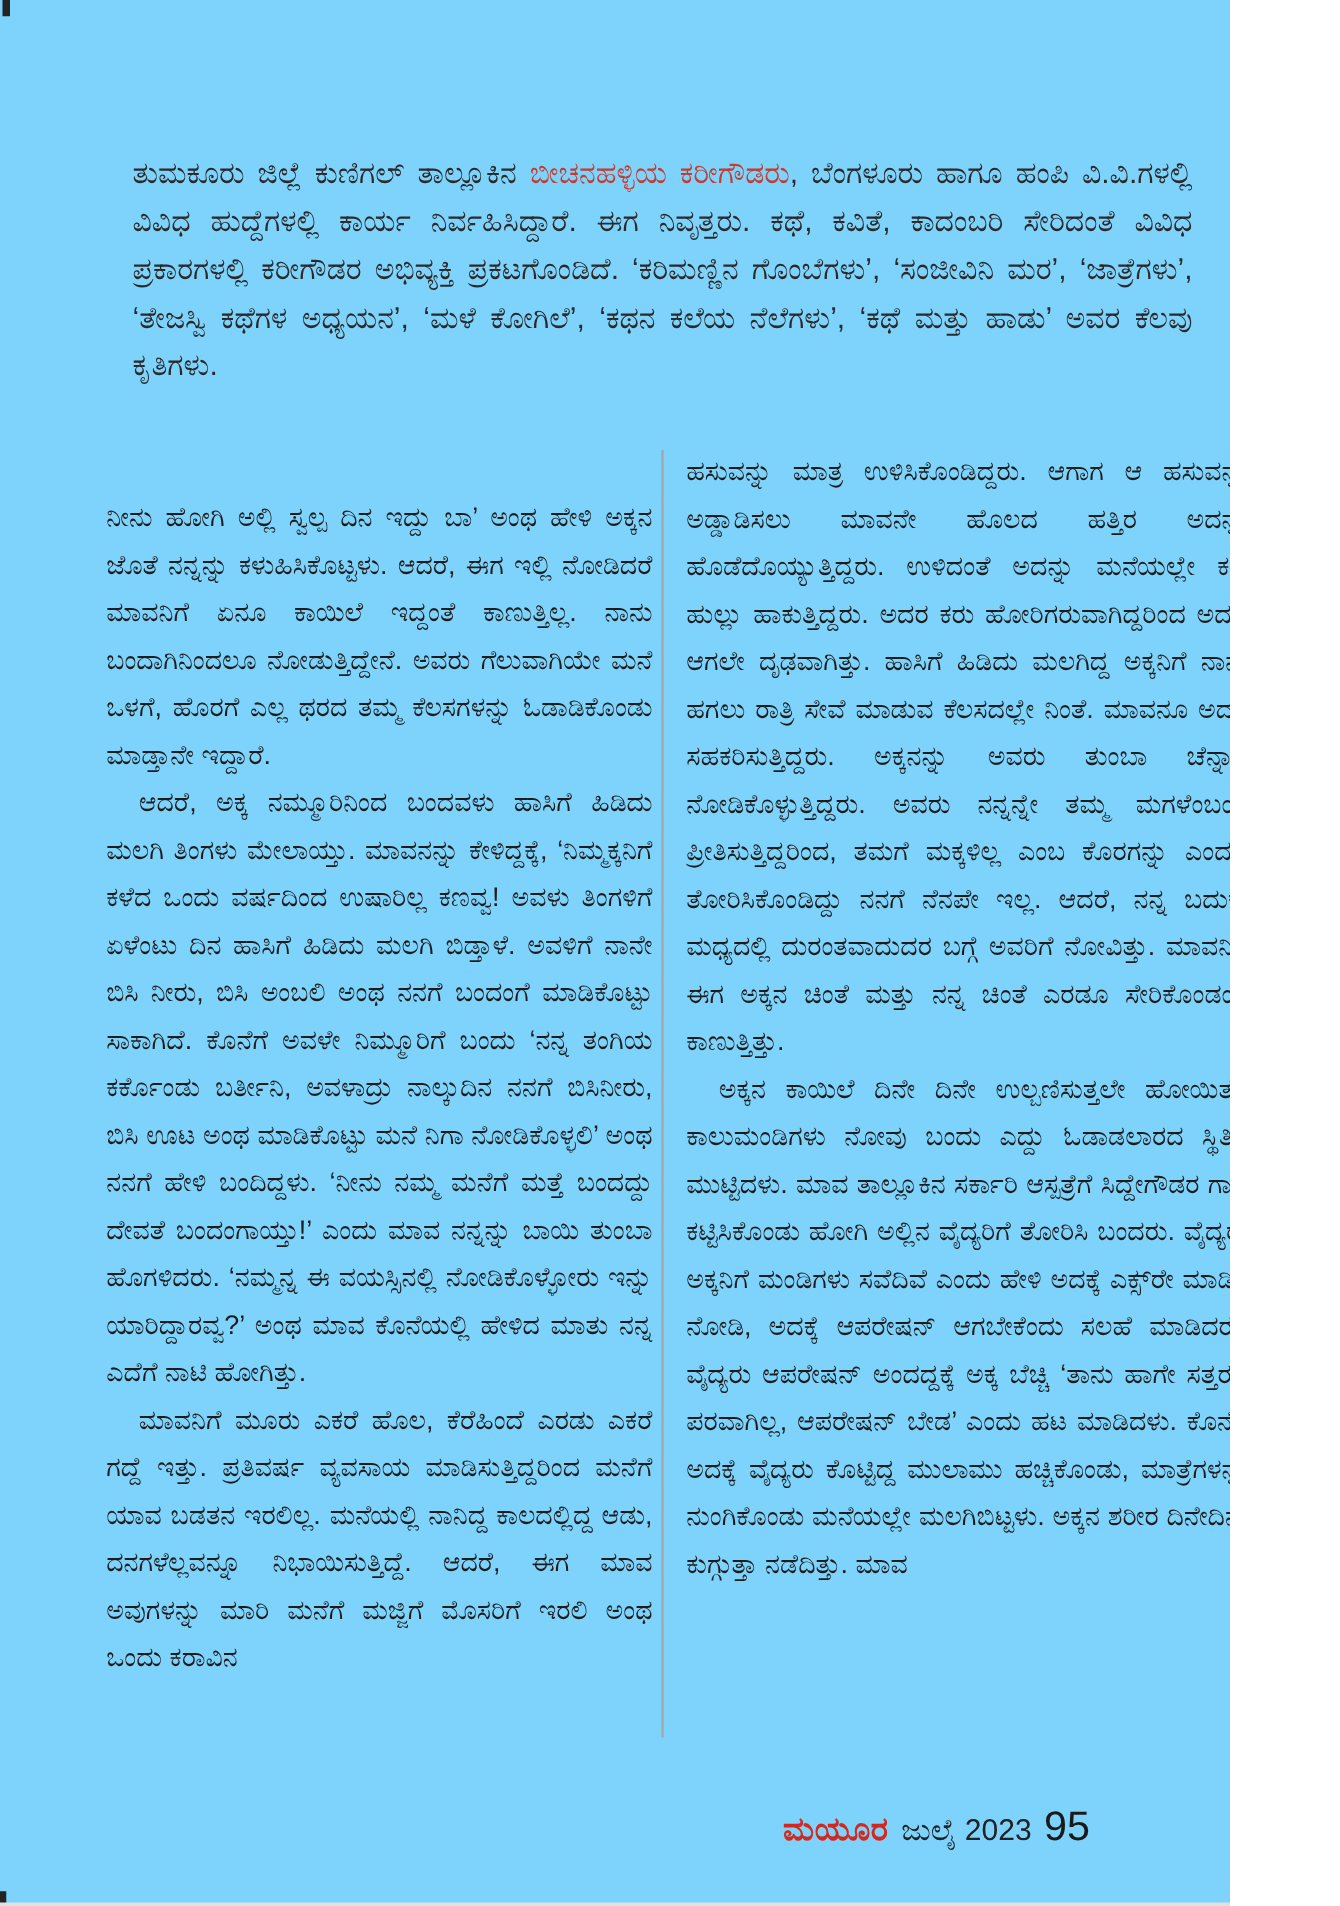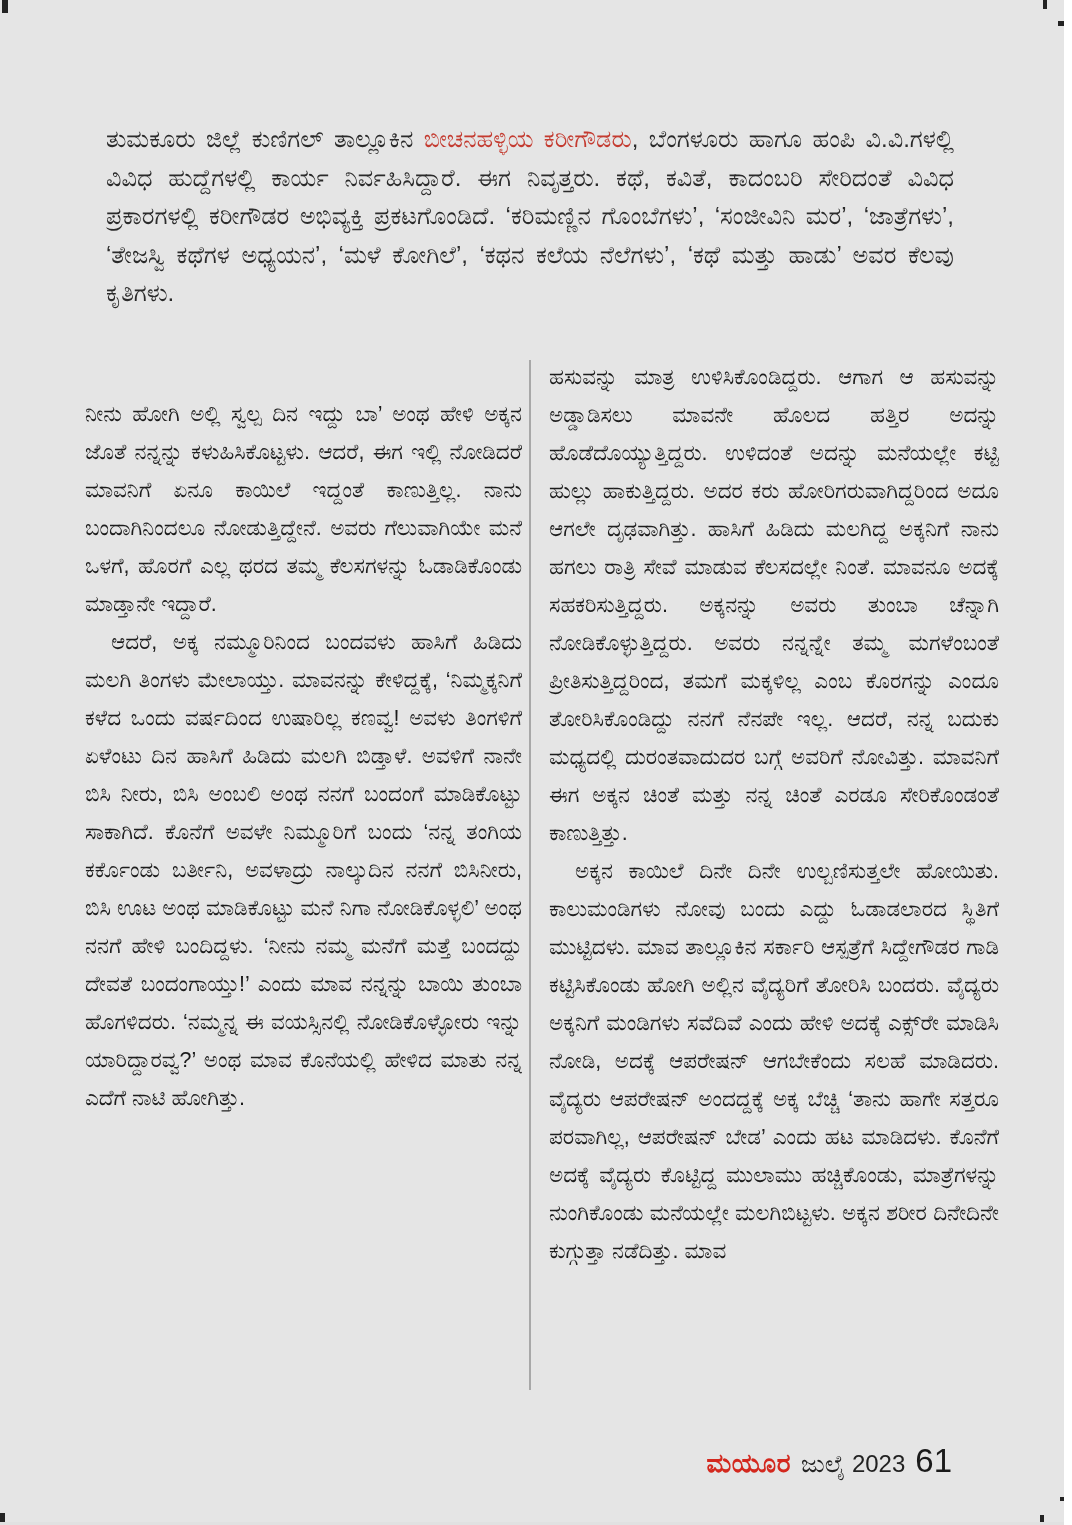--- a/index.html
+++ b/index.html
@@ -1,20 +1,20 @@
 <!DOCTYPE html>
 <html lang="kn"><head>
 <meta charset="utf-8">
 <style>
   html, body { margin: 0; padding: 0; background: #ffffff; }
   .page {
     position: relative;
-    width: 1064px;
+    width: 984px;
     height: 1525px;
-    background: #e5e5e5;
+    background: #7dd3fc;
     overflow: hidden;
     font-family: "Liberation Sans", "DejaVu Sans", sans-serif;
     color: #1e1e1e;
   }
 
   
   .intro {
     position: absolute;
     left: 106px;
     top: 120px;
@@ -111,32 +111,33 @@
   <span class="mark mark-tl"></span>
   <span class="mark mark-tr-tick"></span>
   <span class="mark mark-tr-dash"></span>
 
   <p class="intro"><span>ತುಮಕೂರು ಜಿಲ್ಲೆ ಕುಣಿಗಲ್ ತಾಲ್ಲೂಕಿನ </span><span class="hl">ಬೀಚನಹಳ್ಳಿಯ ಕರೀಗೌಡರು</span><span>, ಬೆಂಗಳೂರು ಹಾಗೂ ಹಂಪಿ ವಿ.ವಿ.ಗಳಲ್ಲಿ ವಿವಿಧ ಹುದ್ದೆಗಳಲ್ಲಿ ಕಾರ್ಯ ನಿರ್ವಹಿಸಿದ್ದಾರೆ. ಈಗ ನಿವೃತ್ತರು. ಕಥೆ, ಕವಿತೆ, ಕಾದಂಬರಿ ಸೇರಿದಂತೆ ವಿವಿಧ ಪ್ರಕಾರಗಳಲ್ಲಿ ಕರೀಗೌಡರ ಅಭಿವ್ಯಕ್ತಿ ಪ್ರಕಟಗೊಂಡಿದೆ. ‘ಕರಿಮಣ್ಣಿನ ಗೊಂಬೆಗಳು’, ‘ಸಂಜೀವಿನಿ ಮರ’, ‘ಜಾತ್ರೆಗಳು’, ‘ತೇಜಸ್ವಿ ಕಥೆಗಳ ಅಧ್ಯಯನ’, ‘ಮಳೆ ಕೋಗಿಲೆ’, ‘ಕಥನ ಕಲೆಯ ನೆಲೆಗಳು’, ‘ಕಥೆ ಮತ್ತು ಹಾಡು’ ಅವರ ಕೆಲವು ಕೃತಿಗಳು.</span></p>
 
   <div class="columns">
     <div class="col col-left">
       <p>ನೀನು ಹೋಗಿ ಅಲ್ಲಿ ಸ್ವಲ್ಪ ದಿನ ಇದ್ದು ಬಾ’ ಅಂಥ ಹೇಳಿ ಅಕ್ಕನ ಜೊತೆ ನನ್ನನ್ನು ಕಳುಹಿಸಿಕೊಟ್ಟಳು. ಆದರೆ, ಈಗ ಇಲ್ಲಿ ನೋಡಿದರೆ ಮಾವನಿಗೆ ಏನೂ ಕಾಯಿಲೆ ಇದ್ದಂತೆ ಕಾಣುತ್ತಿಲ್ಲ. ನಾನು ಬಂದಾಗಿನಿಂದಲೂ ನೋಡುತ್ತಿದ್ದೇನೆ. ಅವರು ಗೆಲುವಾಗಿಯೇ ಮನೆ ಒಳಗೆ, ಹೊರಗೆ ಎಲ್ಲ ಥರದ ತಮ್ಮ ಕೆಲಸಗಳನ್ನು ಓಡಾಡಿಕೊಂಡು ಮಾಡ್ತಾನೇ ಇದ್ದಾರೆ.</p>
       <p class="indent">ಆದರೆ, ಅಕ್ಕ ನಮ್ಮೂರಿನಿಂದ ಬಂದವಳು ಹಾಸಿಗೆ ಹಿಡಿದು ಮಲಗಿ ತಿಂಗಳು ಮೇಲಾಯ್ತು. ಮಾವನನ್ನು ಕೇಳಿದ್ದಕ್ಕೆ, ‘ನಿಮ್ಮಕ್ಕನಿಗೆ ಕಳೆದ ಒಂದು ವರ್ಷದಿಂದ ಉಷಾರಿಲ್ಲ ಕಣವ್ವ! ಅವಳು ತಿಂಗಳಿಗೆ ಏಳೆಂಟು ದಿನ ಹಾಸಿಗೆ ಹಿಡಿದು ಮಲಗಿ ಬಿಡ್ತಾಳೆ. ಅವಳಿಗೆ ನಾನೇ ಬಿಸಿ ನೀರು, ಬಿಸಿ ಅಂಬಲಿ ಅಂಥ ನನಗೆ ಬಂದಂಗೆ ಮಾಡಿಕೊಟ್ಟು ಸಾಕಾಗಿದೆ. ಕೊನೆಗೆ ಅವಳೇ ನಿಮ್ಮೂರಿಗೆ ಬಂದು ‘ನನ್ನ ತಂಗಿಯ ಕರ್ಕೊಂಡು ಬರ್ತೀನಿ, ಅವಳಾದ್ರು ನಾಲ್ಕುದಿನ ನನಗೆ ಬಿಸಿನೀರು, ಬಿಸಿ ಊಟ ಅಂಥ ಮಾಡಿಕೊಟ್ಟು ಮನೆ ನಿಗಾ ನೋಡಿಕೊಳ್ಳಲಿ’ ಅಂಥ ನನಗೆ ಹೇಳಿ ಬಂದಿದ್ದಳು. ‘ನೀನು ನಮ್ಮ ಮನೆಗೆ ಮತ್ತೆ ಬಂದದ್ದು ದೇವತೆ ಬಂದಂಗಾಯ್ತು!’ ಎಂದು ಮಾವ ನನ್ನನ್ನು ಬಾಯಿ ತುಂಬಾ ಹೊಗಳಿದರು. ‘ನಮ್ಮನ್ನ ಈ ವಯಸ್ಸಿನಲ್ಲಿ ನೋಡಿಕೊಳ್ಳೋರು ಇನ್ನು ಯಾರಿದ್ದಾರವ್ವ?’ ಅಂಥ ಮಾವ ಕೊನೆಯಲ್ಲಿ ಹೇಳಿದ ಮಾತು ನನ್ನ ಎದೆಗೆ ನಾಟಿ ಹೋಗಿತ್ತು.</p>
+      <p class="indent">ಮಾವನಿಗೆ ಮೂರು ಎಕರೆ ಹೊಲ, ಕೆರೆಹಿಂದೆ ಎರಡು ಎಕರೆ ಗದ್ದೆ ಇತ್ತು. ಪ್ರತಿವರ್ಷ ವ್ಯವಸಾಯ ಮಾಡಿಸುತ್ತಿದ್ದರಿಂದ ಮನೆಗೆ ಯಾವ ಬಡತನ ಇರಲಿಲ್ಲ. ಮನೆಯಲ್ಲಿ ನಾನಿದ್ದ ಕಾಲದಲ್ಲಿದ್ದ ಆಡು, ದನಗಳೆಲ್ಲವನ್ನೂ ನಿಭಾಯಿಸುತ್ತಿದ್ದೆ. ಆದರೆ, ಈಗ ಮಾವ ಅವುಗಳನ್ನು ಮಾರಿ ಮನೆಗೆ ಮಜ್ಜಿಗೆ ಮೊಸರಿಗೆ ಇರಲಿ ಅಂಥ ಒಂದು ಕರಾವಿನ</p>
     </div>
     <div class="col-divider"></div>
     <div class="col col-right">
       <p>ಹಸುವನ್ನು ಮಾತ್ರ ಉಳಿಸಿಕೊಂಡಿದ್ದರು. ಆಗಾಗ ಆ ಹಸುವನ್ನು ಅಡ್ಡಾಡಿಸಲು ಮಾವನೇ ಹೊಲದ ಹತ್ತಿರ ಅದನ್ನು ಹೊಡೆದೊಯ್ಯುತ್ತಿದ್ದರು. ಉಳಿದಂತೆ ಅದನ್ನು ಮನೆಯಲ್ಲೇ ಕಟ್ಟಿ ಹುಲ್ಲು ಹಾಕುತ್ತಿದ್ದರು. ಅದರ ಕರು ಹೋರಿಗರುವಾಗಿದ್ದರಿಂದ ಅದೂ ಆಗಲೇ ದೃಢವಾಗಿತ್ತು. ಹಾಸಿಗೆ ಹಿಡಿದು ಮಲಗಿದ್ದ ಅಕ್ಕನಿಗೆ ನಾನು ಹಗಲು ರಾತ್ರಿ ಸೇವೆ ಮಾಡುವ ಕೆಲಸದಲ್ಲೇ ನಿಂತೆ. ಮಾವನೂ ಅದಕ್ಕೆ ಸಹಕರಿಸುತ್ತಿದ್ದರು. ಅಕ್ಕನನ್ನು ಅವರು ತುಂಬಾ ಚೆನ್ನಾಗಿ ನೋಡಿಕೊಳ್ಳುತ್ತಿದ್ದರು. ಅವರು ನನ್ನನ್ನೇ ತಮ್ಮ ಮಗಳೆಂಬಂತೆ ಪ್ರೀತಿಸುತ್ತಿದ್ದರಿಂದ, ತಮಗೆ ಮಕ್ಕಳಿಲ್ಲ ಎಂಬ ಕೊರಗನ್ನು ಎಂದೂ ತೋರಿಸಿಕೊಂಡಿದ್ದು ನನಗೆ ನೆನಪೇ ಇಲ್ಲ. ಆದರೆ, ನನ್ನ ಬದುಕು ಮಧ್ಯದಲ್ಲಿ ದುರಂತವಾದುದರ ಬಗ್ಗೆ ಅವರಿಗೆ ನೋವಿತ್ತು. ಮಾವನಿಗೆ ಈಗ ಅಕ್ಕನ ಚಿಂತೆ ಮತ್ತು ನನ್ನ ಚಿಂತೆ ಎರಡೂ ಸೇರಿಕೊಂಡಂತೆ ಕಾಣುತ್ತಿತ್ತು.</p>
       <p class="indent">ಅಕ್ಕನ ಕಾಯಿಲೆ ದಿನೇ ದಿನೇ ಉಲ್ಬಣಿಸುತ್ತಲೇ ಹೋಯಿತು. ಕಾಲುಮಂಡಿಗಳು ನೋವು ಬಂದು ಎದ್ದು ಓಡಾಡಲಾರದ ಸ್ಥಿತಿಗೆ ಮುಟ್ಟಿದಳು. ಮಾವ ತಾಲ್ಲೂಕಿನ ಸರ್ಕಾರಿ ಆಸ್ಪತ್ರೆಗೆ ಸಿದ್ದೇಗೌಡರ ಗಾಡಿ ಕಟ್ಟಿಸಿಕೊಂಡು ಹೋಗಿ ಅಲ್ಲಿನ ವೈದ್ಯರಿಗೆ ತೋರಿಸಿ ಬಂದರು. ವೈದ್ಯರು ಅಕ್ಕನಿಗೆ ಮಂಡಿಗಳು ಸವೆದಿವೆ ಎಂದು ಹೇಳಿ ಅದಕ್ಕೆ ಎಕ್ಸ್‌ರೇ ಮಾಡಿಸಿ ನೋಡಿ, ಅದಕ್ಕೆ ಆಪರೇಷನ್ ಆಗಬೇಕೆಂದು ಸಲಹೆ ಮಾಡಿದರು. ವೈದ್ಯರು ಆಪರೇಷನ್ ಅಂದದ್ದಕ್ಕೆ ಅಕ್ಕ ಬೆಚ್ಚಿ ‘ತಾನು ಹಾಗೇ ಸತ್ತರೂ ಪರವಾಗಿಲ್ಲ, ಆಪರೇಷನ್ ಬೇಡ’ ಎಂದು ಹಟ ಮಾಡಿದಳು. ಕೊನೆಗೆ ಅದಕ್ಕೆ ವೈದ್ಯರು ಕೊಟ್ಟಿದ್ದ ಮುಲಾಮು ಹಚ್ಚಿಕೊಂಡು, ಮಾತ್ರೆಗಳನ್ನು ನುಂಗಿಕೊಂಡು ಮನೆಯಲ್ಲೇ ಮಲಗಿಬಿಟ್ಟಳು. ಅಕ್ಕನ ಶರೀರ ದಿನೇದಿನೇ ಕುಗ್ಗುತ್ತಾ ನಡೆದಿತ್ತು. ಮಾವ</p>
     </div>
   </div>
 
   <div class="footer">
     <span class="mag">ಮಯೂರ</span>
     <span class="issue">ಜುಲೈ 2023</span>
-    <span class="pagenum">61</span>
+    <span class="pagenum">95</span>
   </div>
 
   <span class="mark mark-br-dash"></span>
   <span class="mark mark-br-tick"></span>
   <span class="mark mark-bl-tick"></span>
   <div class="edge-band"></div>
 
 </div>
 
 </body></html>

